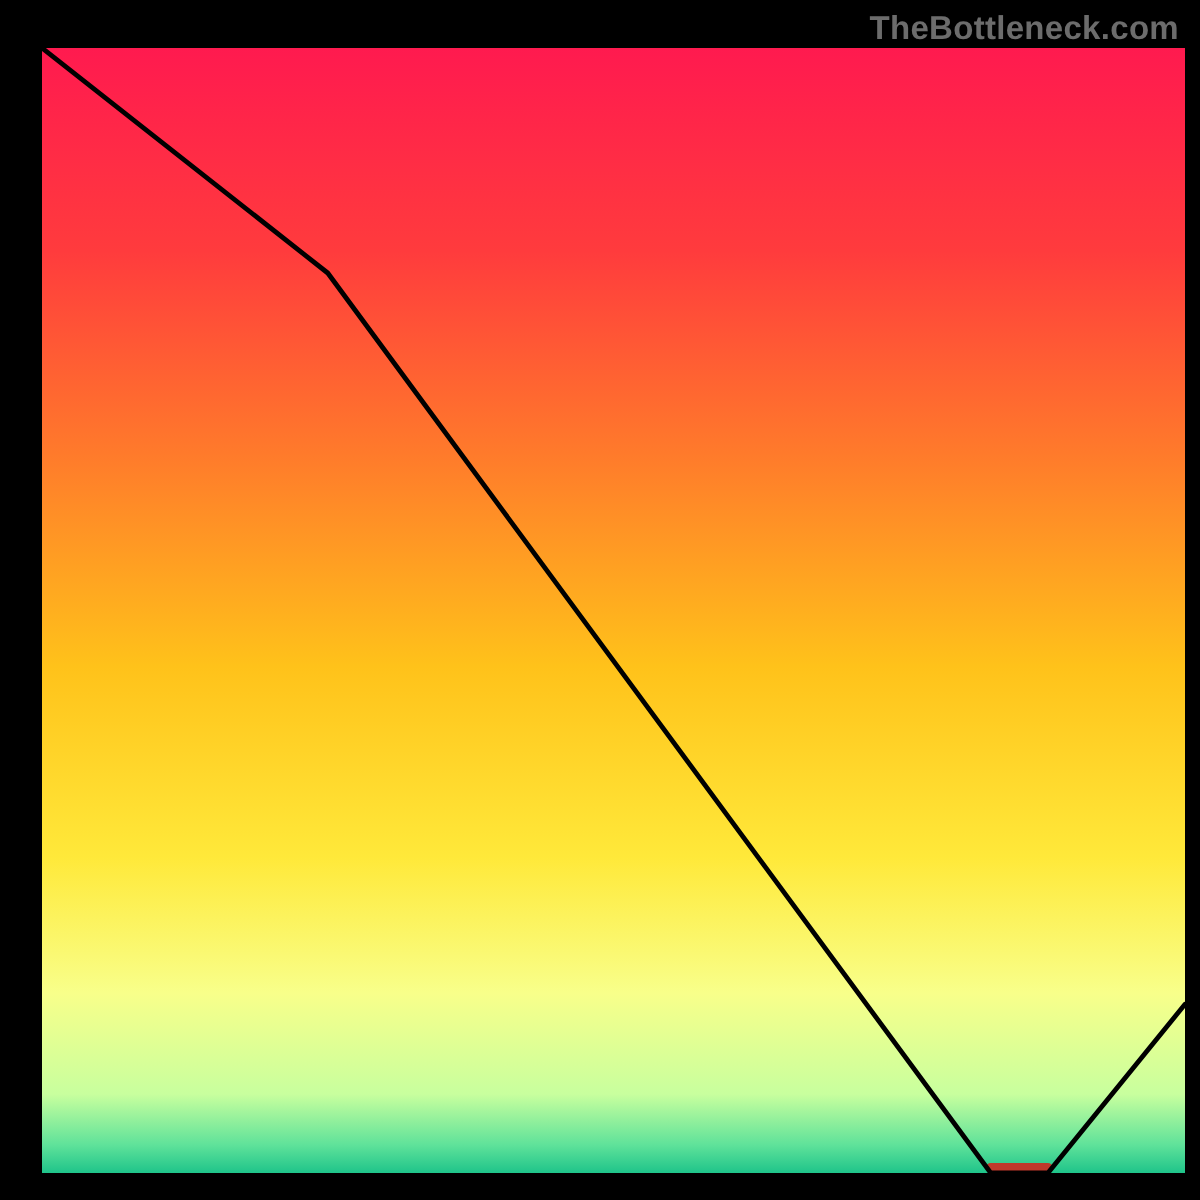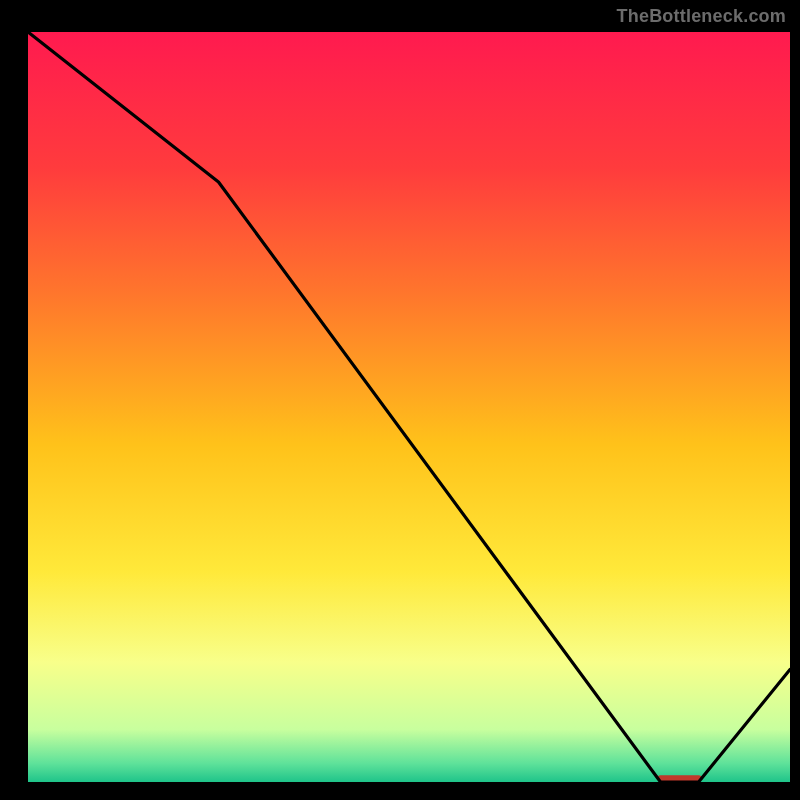--- a/index.html
+++ b/index.html
@@ -15,21 +15,21 @@
     width: 800px;
     height: 800px;
     position: relative;
     background: #000;
   }
   .watermark {
     position: absolute;
     top: 6px;
     right: 14px;
     color: #6c6c6c;
-    font-size: 18px;
+    font-size: 22px;
     font-weight: bold;
     letter-spacing: 0.2px;
     z-index: 20;
   }
   .plot {
     position: absolute;
     left: 28px;
     right: 10px;
     top: 32px;
     bottom: 18px;

